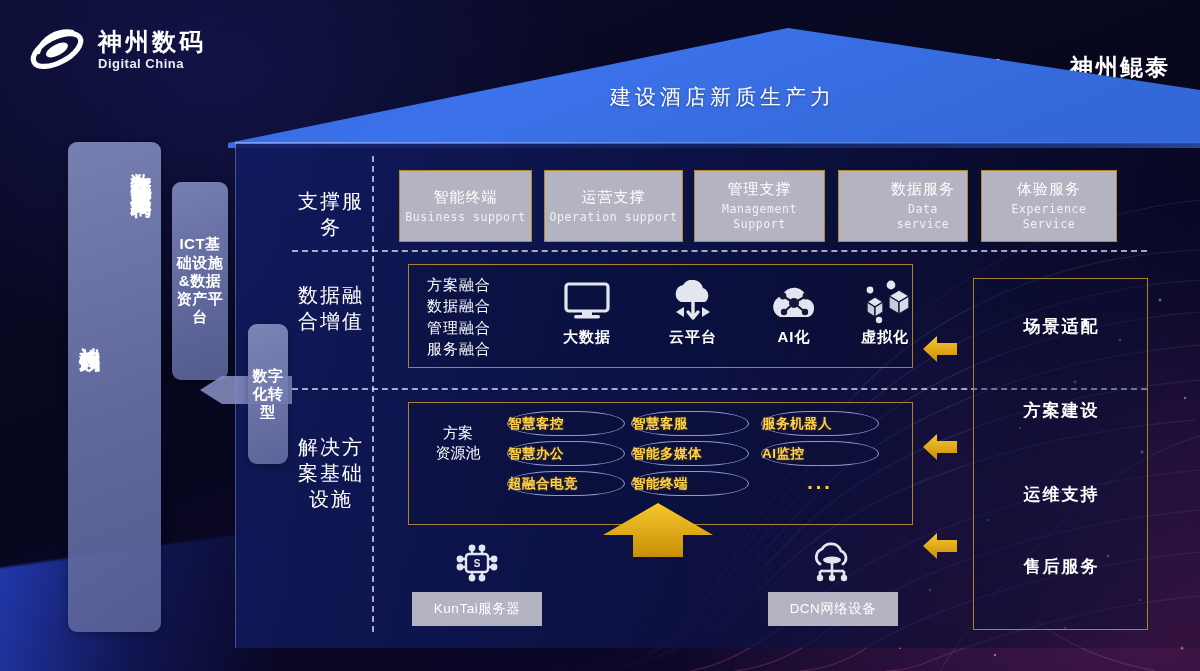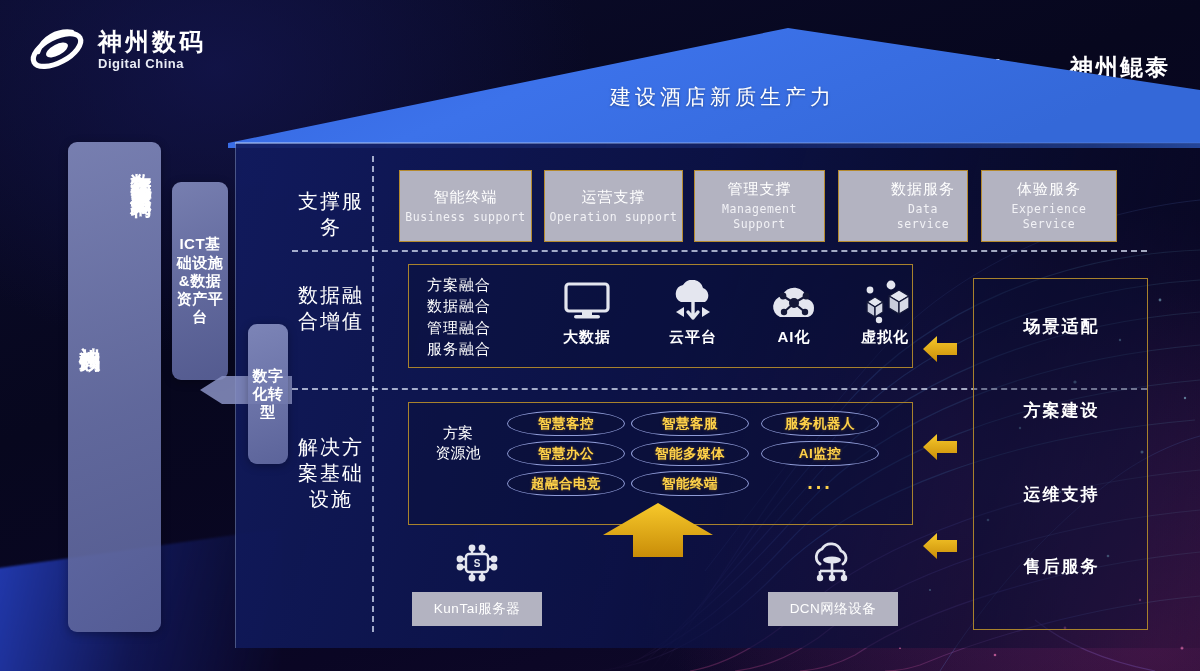--- a/index.html
+++ b/index.html
@@ -161,21 +161,21 @@
   .pool-box { left: 408px; top: 402px; width: 505px; height: 123px; }
   .pool-label {
     position: absolute; left: 12px; top: 20px; width: 74px; text-align: center;
     color: #ffffff; font-size: 15px; line-height: 1.35; font-weight: 500;
   }
   .cyl {
     position: absolute; width: 118px; height: 25px;
     border: 1.2px solid #8f9bd6;
     border-radius: 50px / 13px;
     background: rgba(12,16,56,0.55);
-    display: flex; align-items: center; justify-content: center;
+    display: flex; align-items: center; 
   }
   .cyl span {
     font-size: 13.5px; color: #ffd24a; font-weight: bold; letter-spacing: 0.5px;
     text-shadow: 0 0 3px rgba(180,120,0,0.5);
   }
   .dots3 { color: #ffd24a; font-size: 20px; font-weight: bold; letter-spacing: 3px; }
 
   
   .infra-item { position: absolute; width: 130px; text-align: center; }
   .infra-icon { height: 46px; display: flex; align-items: center; justify-content: center; }

